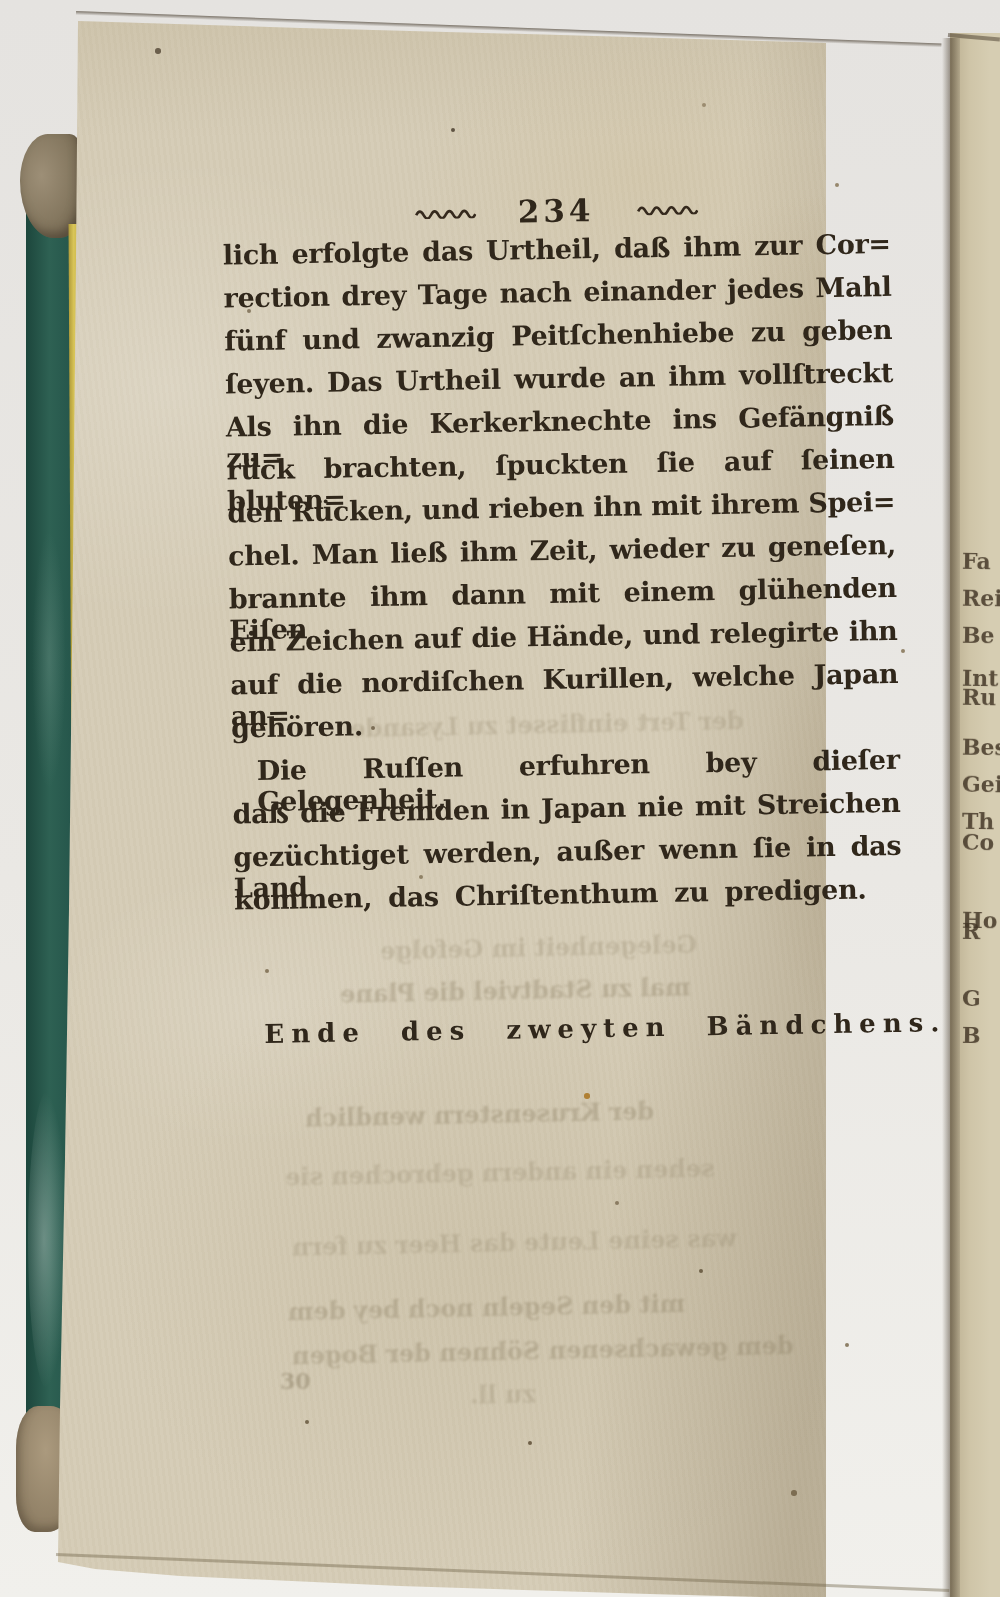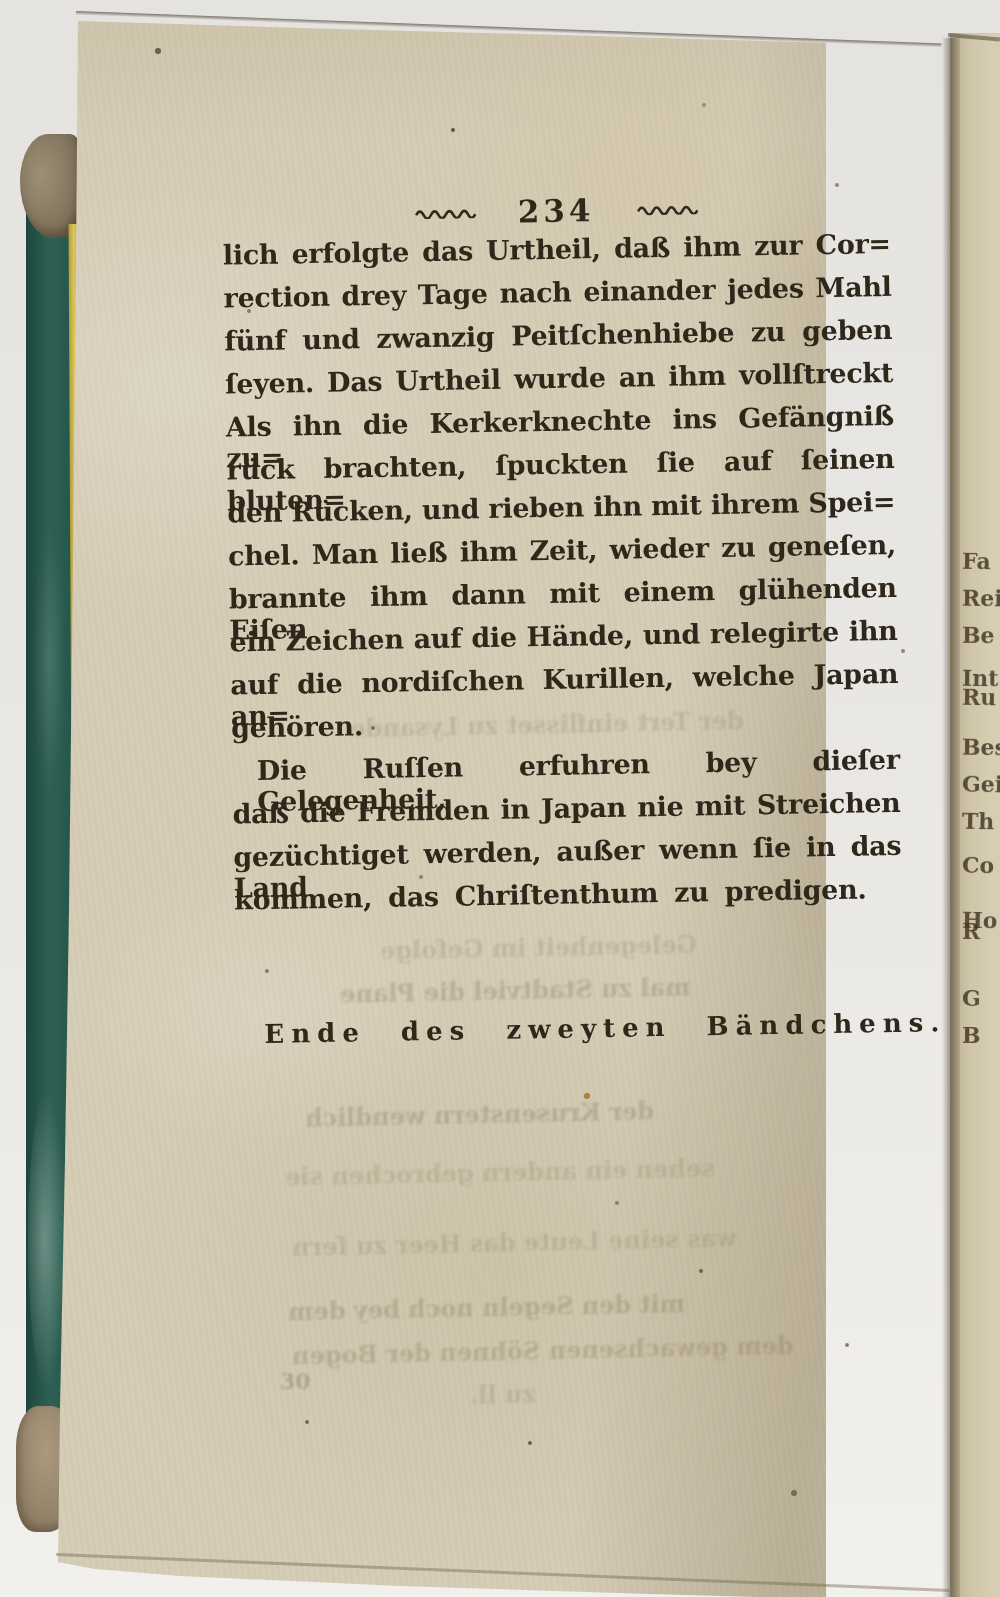--- a/index.html
+++ b/index.html
@@ -104,21 +104,21 @@
 
   <div id="facing">
     <span class="frag" style="top:515px">Fa</span>
     <span class="frag" style="top:552px">Rei</span>
     <span class="frag" style="top:589px">Be</span>
     <span class="frag" style="top:651px">Ru</span>
     <span class="frag" style="top:632px">Int</span>
     <span class="frag" style="top:701px">Bes</span>
     <span class="frag" style="top:738px">Gei</span>
     <span class="frag" style="top:775px">Th</span>
-    <span class="frag" style="top:819px">Co</span>
+    <span class="frag" style="top:796px">Co</span>
     <span class="frag" style="top:874px">Ho</span>
     <span class="frag" style="top:885px">R</span>
     <span class="frag" style="top:952px">G</span>
     <span class="frag" style="top:989px">B</span>
   </div>
   <div id="facingEdge"></div>
   <div id="crease"></div>
 
   <div id="page">
     <div class="specks"></div>

